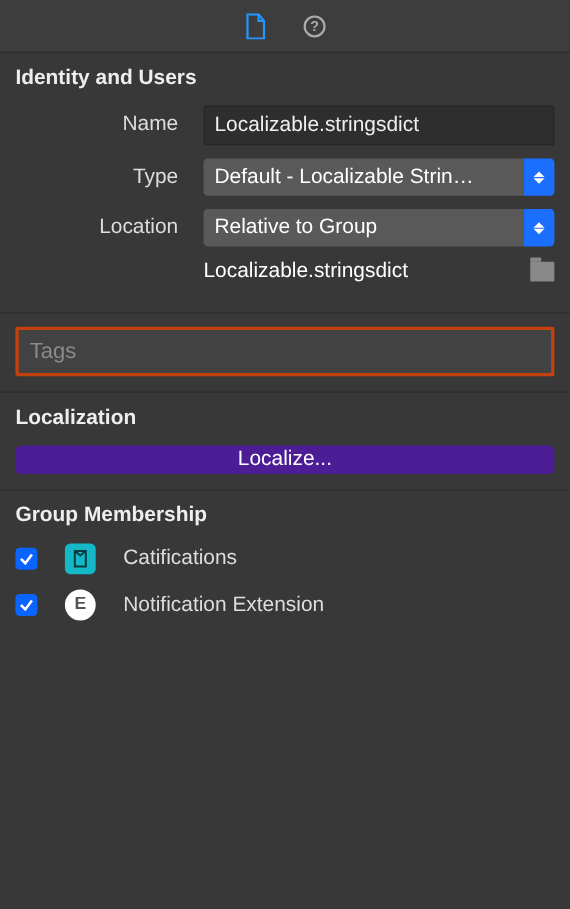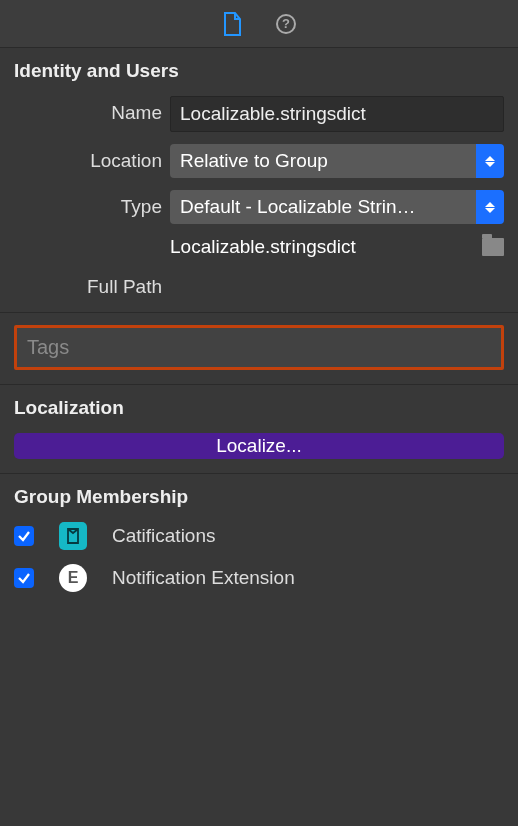--- a/index.html
+++ b/index.html
@@ -36,21 +36,21 @@
   .section-title {
     font-weight: 600;
     color: #eee;
     margin-bottom: 14px;
     font-size: 19px;
   }
   .row {
     display: flex;
     align-items: flex-start;
     margin-bottom: 12px;
-    gap: 8px;
+    gap: 23px;
   }
   .row-label {
     width: 148px;
     text-align: right;
     color: #ddd;
     padding-top: 6px;
     flex-shrink: 0;
   }
   .row-value {
     flex: 1;
@@ -234,59 +234,58 @@
   </div>
 </div>
 
 <div class="section">
   <div class="section-title">Identity and Users</div>
 
   <div class="row">
     <div class="row-label">Name</div>
     <div class="row-value">
       <input class="text-input" type="text" value="Localizable.stringsdict" style="">
+    </div>
+  </div>
+
+  <div class="row">
+    <div class="row-label">Type</div>
+    <div class="row-value">
+      <div class="select-wrap">
+        <div class="select-body">Default - Localizable Strin…</div>
+        <div class="select-arrows">
+          <div class="arrow-up"></div>
+          <div class="arrow-down"></div>
+        </div>
+      </div>
     </div>
   </div>
 
   <div class="row mt8">
     <div class="row-label">Location</div>
     <div class="row-value">
       <div class="select-wrap">
         <div class="select-body">Relative to Group</div>
         <div class="select-arrows">
           <div class="arrow-up"></div>
           <div class="arrow-down"></div>
         </div>
       </div>
     </div>
   </div>
 
   <div class="row">
-    <div class="row-label">Type</div>
-    <div class="row-value">
-      <div class="select-wrap">
-        <div class="select-body">Default - Localizable Strin…</div>
-        <div class="select-arrows">
-          <div class="arrow-up"></div>
-          <div class="arrow-down"></div>
-        </div>
-      </div>
-    </div>
-  </div>
-
-  <div class="row">
     <div class="row-label"></div>
     <div class="row-value loc-file-row">
       <span>Localizable.stringsdict</span>
       <div class="folder-icon"></div>
     </div>
   </div>
 
   <div class="row" style="margin-bottom:0">
-    <div class="row-label">Full Path</div>
   </div>
 </div>
 
 <div class="section">
   <input class="tags-input" type="text" placeholder="Tags" style="">
 </div>
 
 <div class="section">
   <div class="section-title">Localization</div>
   <button class="full-button">Localize...</button>

